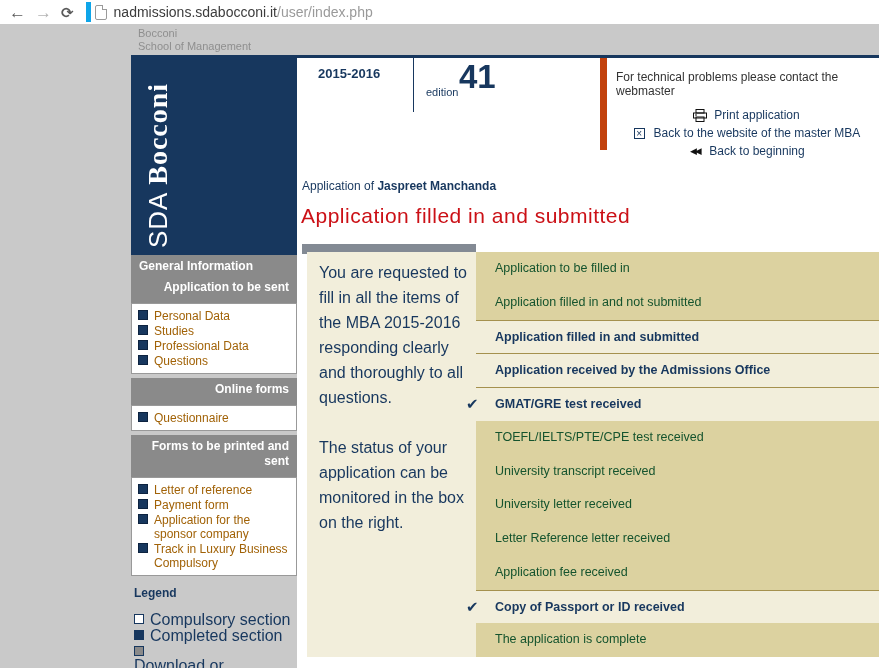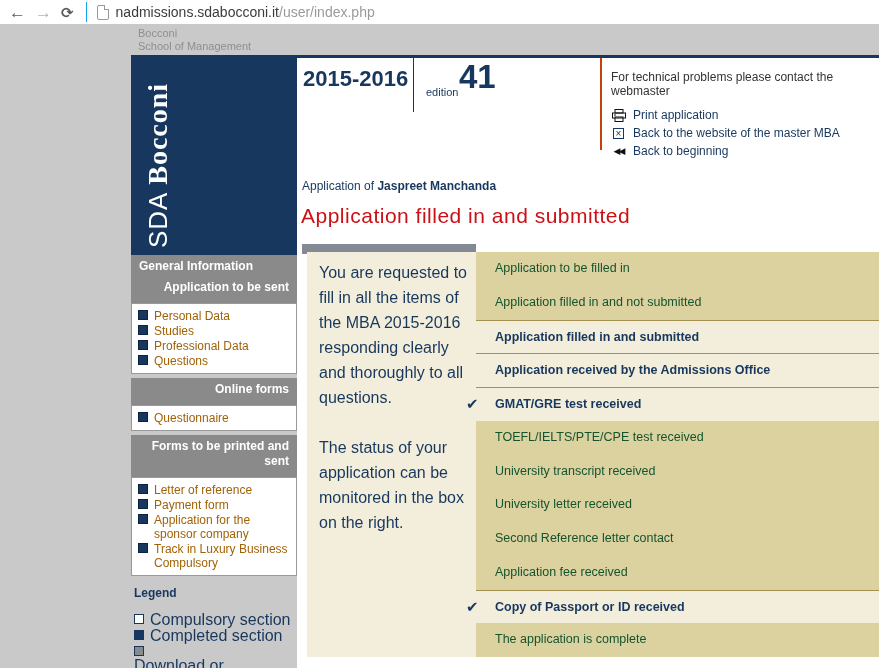--- a/index.html
+++ b/index.html
@@ -11,22 +11,22 @@
 
   
   #browser-bar {
     position:absolute; left:0; top:0; width:879px; height:24px;
     background:#ffffff; display:flex; align-items:center;
   }
   .nav-ic { font-size:17px; line-height:17px; margin-left:9px; color:#5a5a5a; cursor:pointer; }
   .nav-ic.disabled { color:#b3b3b3; }
   #reload-icon { font-size:15px; font-weight:bold; }
   #url-box {
-    display:flex; align-items:center; margin-left:12px; padding-left:10px;
-    border-left:1px solid #0ea5e9; height:20px;
+    display:flex; align-items:center; margin-left:12px; padding-left:4px;
+    border-left:5px solid #0ea5e9; height:20px;
   }
   #doc-icon {
     width:12px; height:15px; border:1px solid #9a9a9a; border-radius:2px;
     background:#fff; margin-right:7px; position:relative;
   }
   #doc-icon:before {
     content:""; position:absolute; right:-1px; top:-1px; width:4px; height:4px;
     background:#fff; border-left:1px solid #9a9a9a; border-bottom:1px solid #9a9a9a;
   }
   #url-text { font-size:14px; color:#3c3c3c; }
@@ -65,28 +65,28 @@
   .lg-sq.compulsory { background:#ffffff; }
   .lg-sq.completed  { background:#17375e; }
   .lg-sq.download   { background:#8a8a8a; }
   .lg-row.stacked { padding-left:0; }
   .lg-row.stacked .lg-sq { position:static; display:block; margin:2px 0 2px 0; }
   .lg-row.stacked .lg-label { display:block; width:140px; }
 
   
   #main { position:absolute; left:297px; top:58px; width:582px; height:610px; background:#ffffff; }
 
-  #years { position:absolute; left:6px; top:8px; font-size:22px; font-weight:bold; color:#17375e; }
+  #years { position:absolute; left:21px; top:8px; font-size:13px; font-weight:bold; color:#17375e; }
   #edition-divider { position:absolute; left:116px; top:0; width:1px; height:54px; background:#17375e; }
   #edition-label { position:absolute; left:129px; top:28px; font-size:11px; color:#17375e; }
   #edition-number { position:absolute; left:162px; top:0px; font-size:33px; font-weight:bold; color:#17375e; }
 
-  #header-right { position:absolute; left:303px; top:0; width:276px; height:92px; border-left:2px solid #c2410c; padding:12px 0 0 9px; }
+  #header-right { position:absolute; left:303px; top:0; width:276px; height:92px; border-left:7px solid #c2410c; padding:12px 0 0 9px; }
   #webmaster-note { font-size:12px; color:#333333; margin-bottom:10px; }
-  .hlink { display:flex; align-items:center; margin-bottom:4px; cursor:pointer; }
+  .hlink { display:flex; align-items:center; margin-bottom:4px; cursor:pointer;justify-content:center; }
   .hlink .ic { width:15px; margin-right:7px; display:flex; justify-content:center; align-items:center; color:#111; }
   .hlink .lbl { font-size:12px; color:#17375e; }
   .xbox { width:11px; height:11px; border:1px solid #17375e; color:#17375e; font-size:10px; line-height:9px; text-align:center; }
   .rewind { font-size:9px; letter-spacing:-2px; color:#111111; }
 
   #app-of { position:absolute; left:5px; top:121px; font-size:12px; color:#17375e; }
   #app-of b { font-weight:bold; }
   #status-title { position:absolute; left:4px; top:146px; font-size:21px; color:#cb1016; letter-spacing:0.5px; }
 
   #gray-bar { position:absolute; left:5px; top:186px; width:174px; height:10px; background:#838a94; }
@@ -205,19 +205,19 @@
     </div>
     <div id="status-list">
         <div class="srow pending"><span>Application to be filled in</span></div>
         <div class="srow pending"><span>Application filled in and not submitted</span></div>
         <div class="srow done"><span>Application filled in and submitted</span></div>
         <div class="srow done"><span>Application received by the Admissions Office</span></div>
         <div class="srow done"><span class="check">✔</span><span>GMAT/GRE test received</span></div>
         <div class="srow pending"><span>TOEFL/IELTS/PTE/CPE test received</span></div>
         <div class="srow pending"><span>University transcript received</span></div>
         <div class="srow pending"><span>University letter received</span></div>
-        <div class="srow pending"><span>Second Reference letter contact</span></div>
+        <div class="srow pending"><span>Letter Reference letter received</span></div>
         <div class="srow pending"><span>Application fee received</span></div>
         <div class="srow done"><span class="check">✔</span><span>Copy of Passport or ID received</span></div>
         <div class="srow pending"><span>The application is complete</span></div>
       </div>
   </div>
 </div>
 
 </body></html>

